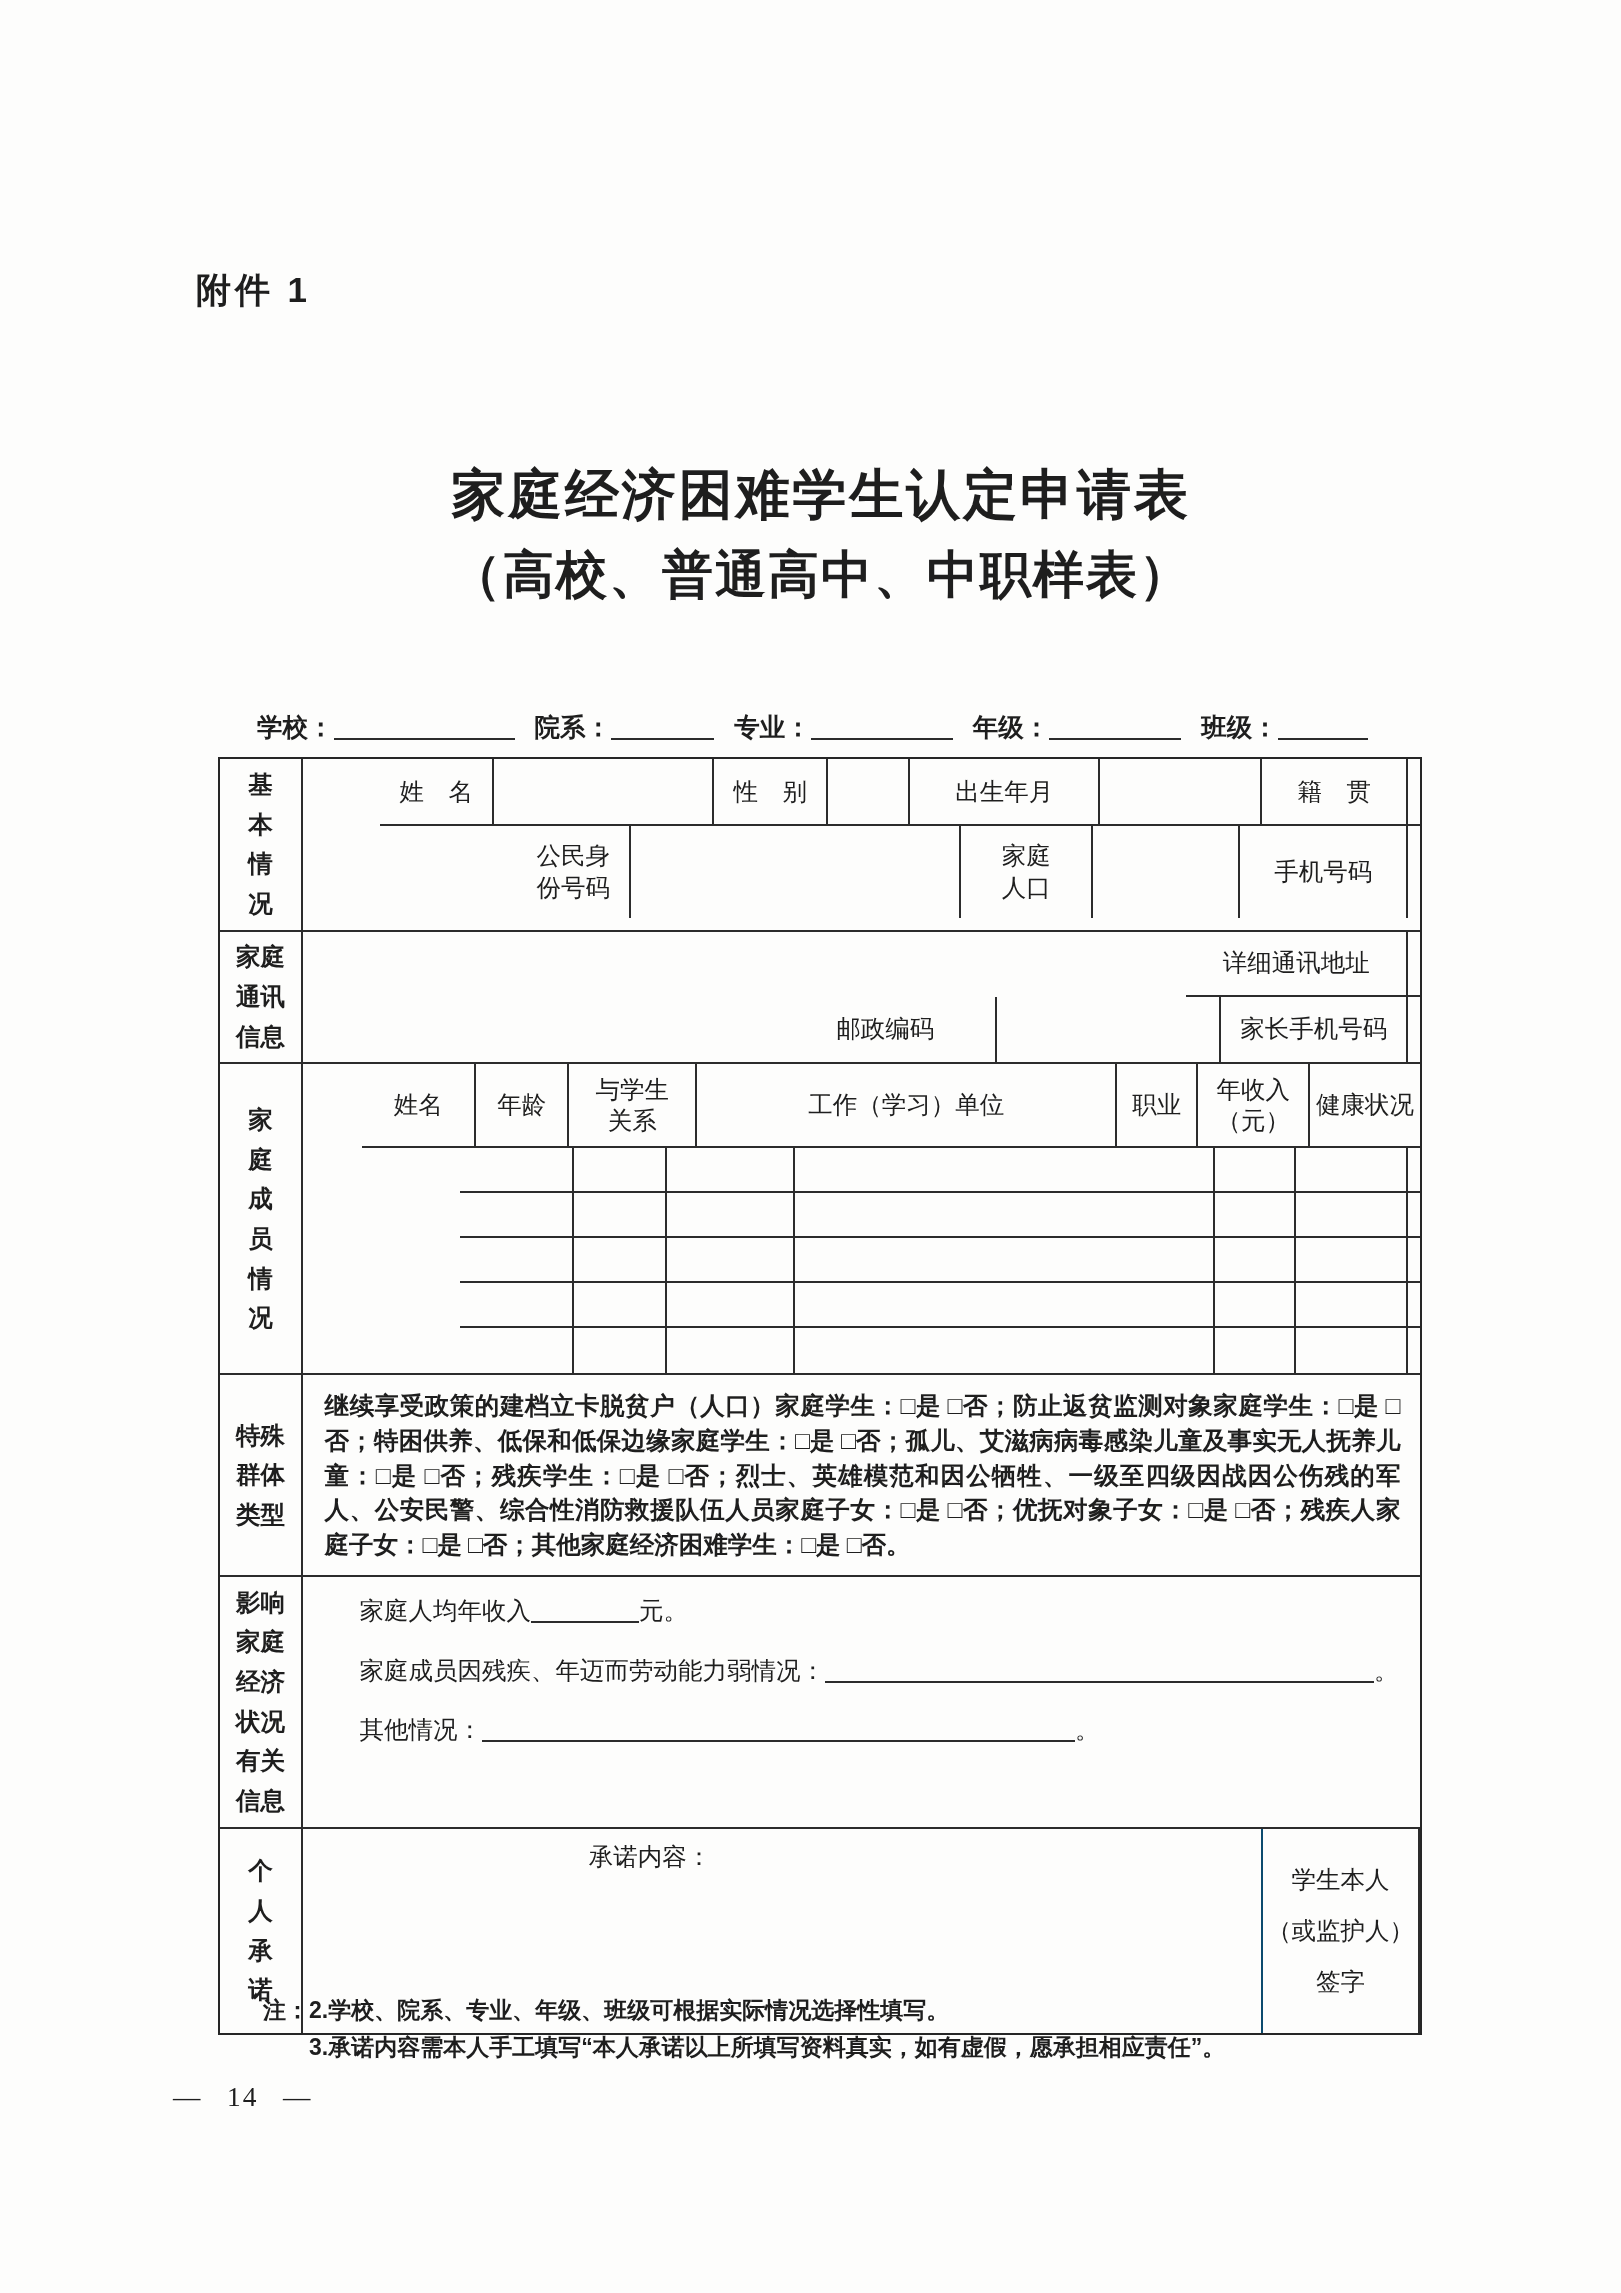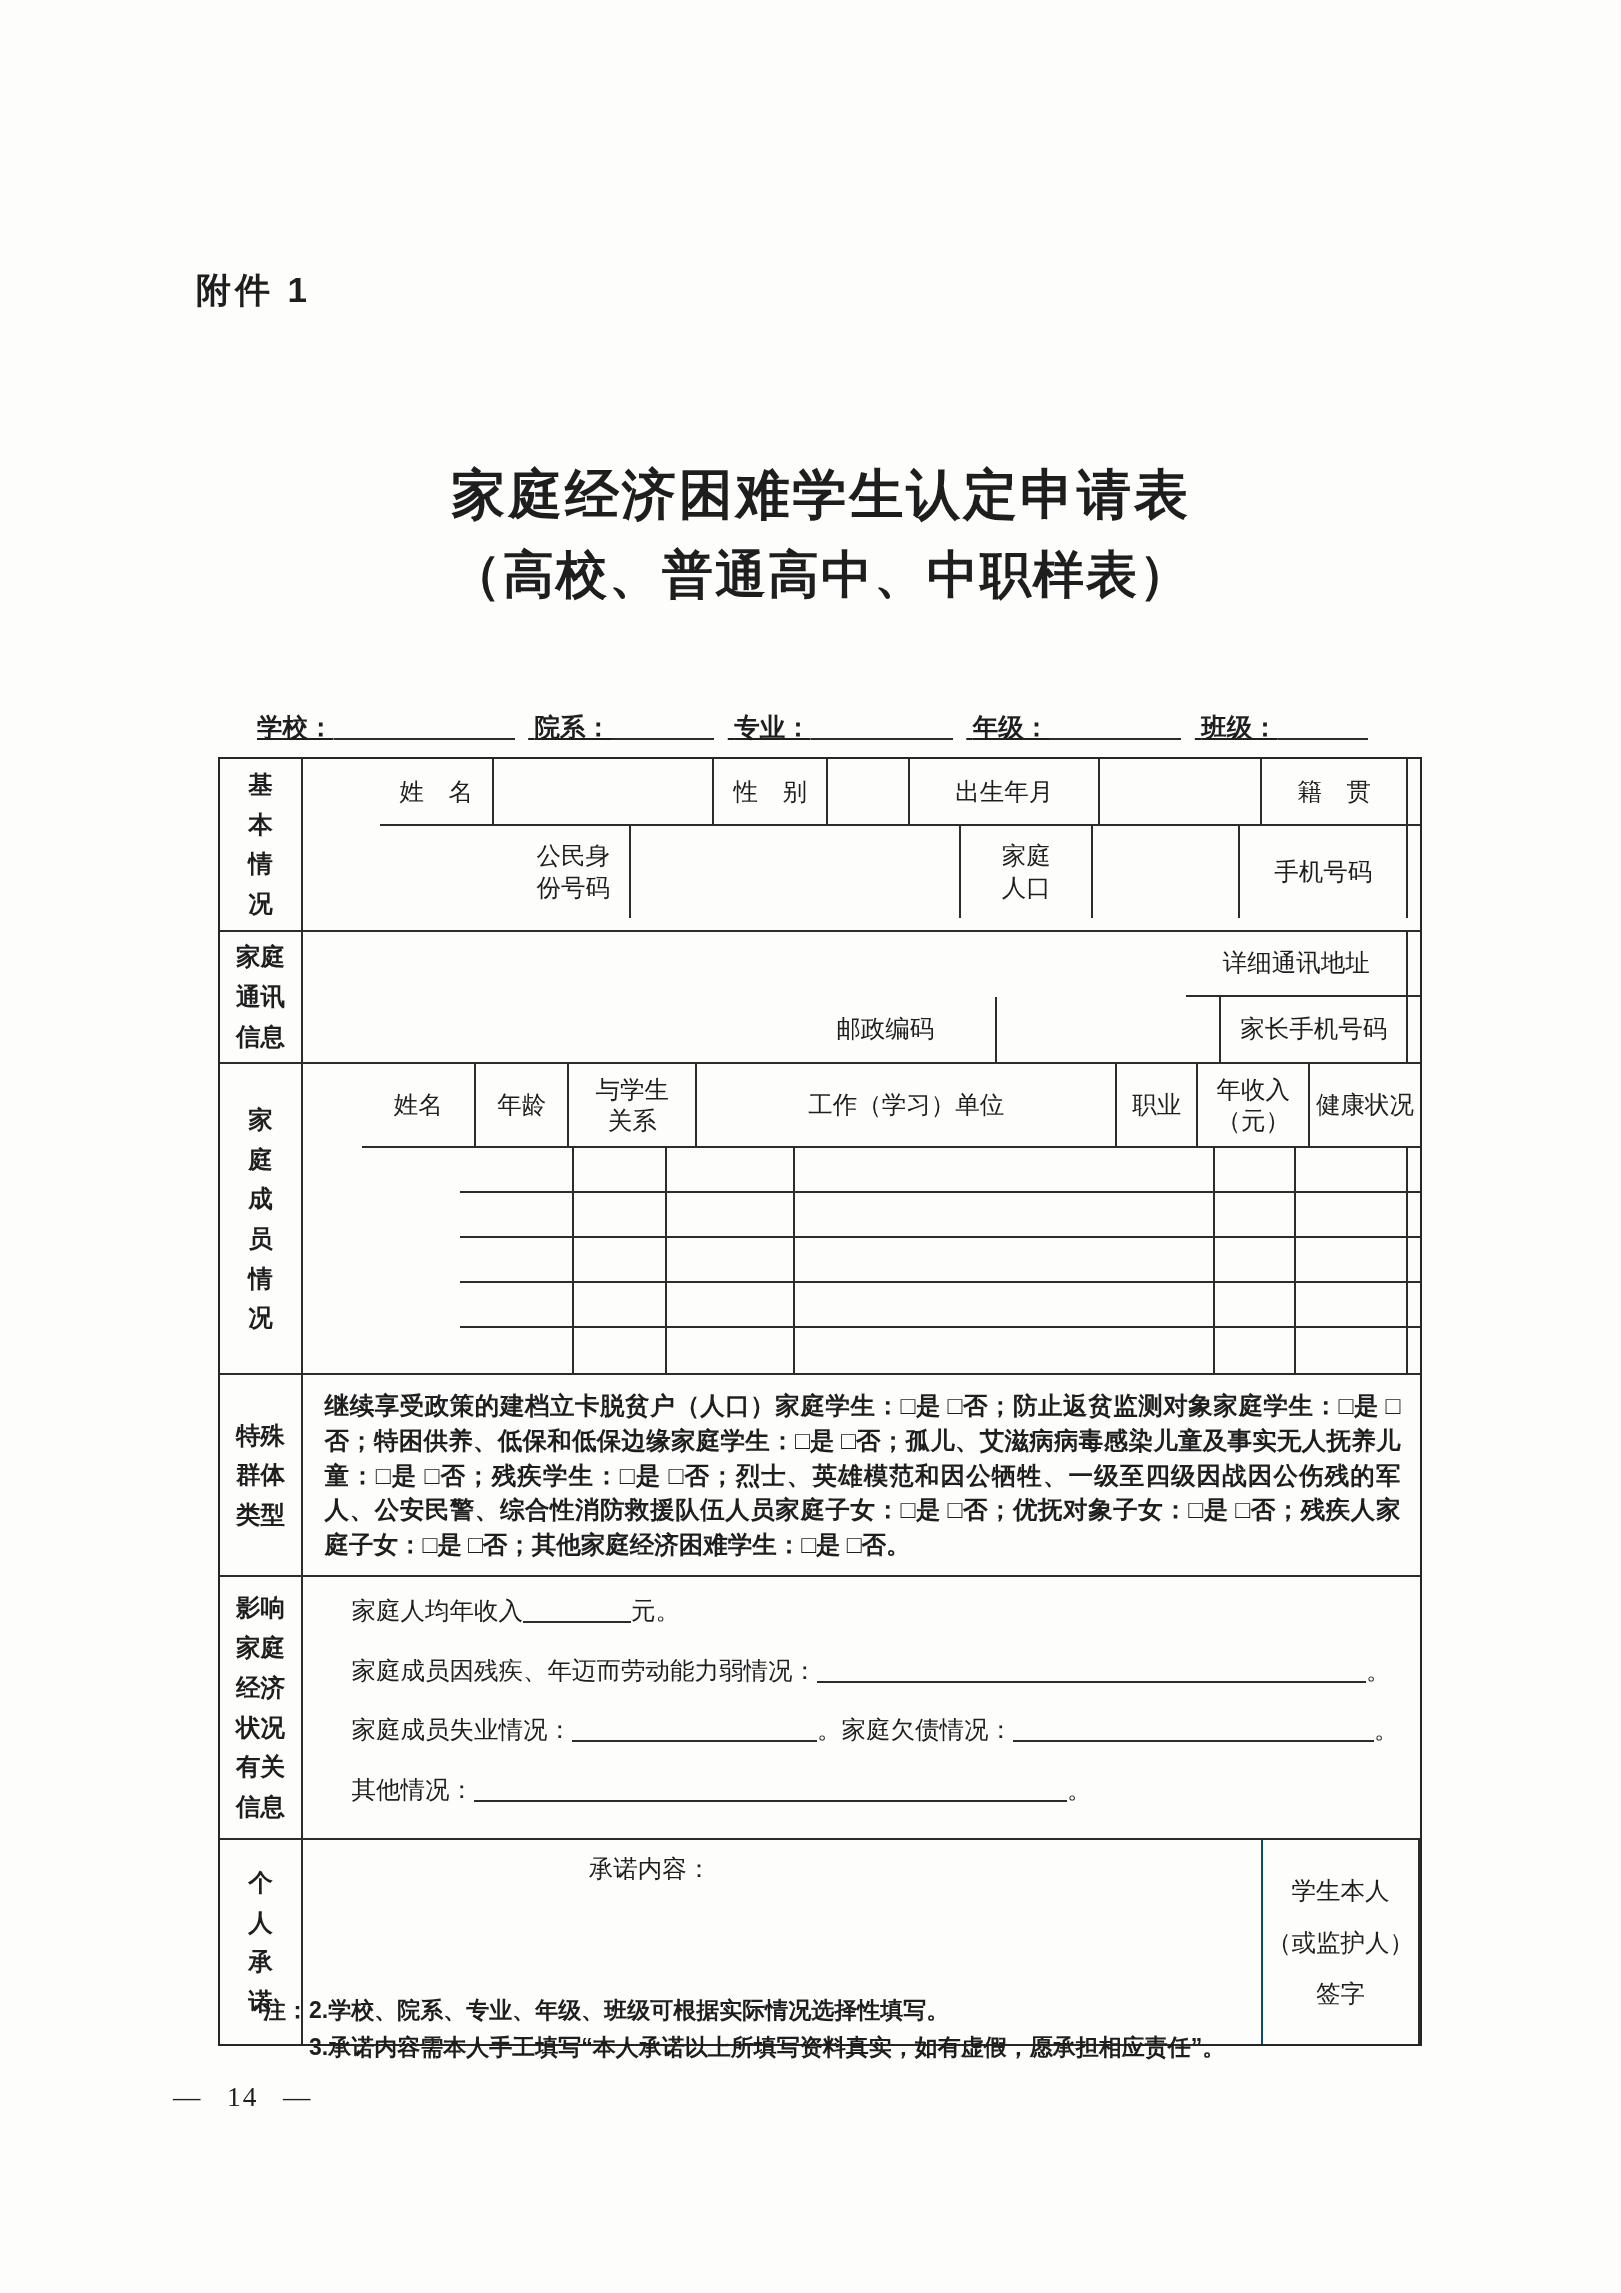--- a/index.html
+++ b/index.html
@@ -5,21 +5,21 @@
   * { margin:0; padding:0; box-sizing:border-box; }
   body { width:1621px; height:2294px; background:#ffffff; font-family:"Liberation Serif","DejaVu Serif",serif; color:#1e1e1e; }
   .sheet { position:relative; width:1621px; height:2294px; background:#fdfdfc; overflow:hidden; }
   .content { position:absolute; left:218px; top:0; width:1206px; }
 
   .attachment { position:absolute; left:196px; top:267px; font-family:"Liberation Sans","DejaVu Sans",sans-serif; font-weight:700; font-size:35px; letter-spacing:3.9px; }
 
   .title1 { position:absolute; top:459px; left:0; width:100%; text-align:center; font-size:54px; font-weight:700; letter-spacing:2.9px; }
   .title2 { position:absolute; top:541px; left:0; width:100%; text-align:center; font-size:51px; font-weight:700; letter-spacing:2px; }
 
-  .school-line { position:absolute; top:710px; left:39px; width:1108px; font-size:25.5px; font-weight:600; white-space:nowrap;text-decoration:underline; }
+  .school-line { position:absolute; top:710px; left:39px; width:1108px; font-size:25.5px; font-weight:600; white-space:nowrap; }
   .school-line .grp { margin-right:13.7px; }
   .blank { display:inline-block; border-bottom:2.5px solid #2c2c2c; height:1.05em; vertical-align:-3.9px; }
 
   .form { position:absolute; top:757px; left:0; width:1204px; border:2.9px solid #262626; background:#fdfdfc; }
   .section { display:flex; border-bottom:2px solid #2c2c2c; }
   .section:last-child { border-bottom:none; }
   .vlabel { width:83px; min-width:83px; border-right:2px solid #2c2c2c; display:flex; align-items:center; justify-content:center; text-align:center; white-space:pre-line; font-family:"Liberation Sans","DejaVu Sans",sans-serif; font-weight:700; font-size:24.5px; line-height:1.62; padding:5.9px 0; }
   .sec-body { flex:1; display:flex; flex-direction:column; min-width:0;align-items:flex-end; }
   .row { display:flex; border-bottom:2px solid #2c2c2c; }
   .row:last-child { border-bottom:none; }
@@ -196,21 +196,20 @@
         <div class="vlabel">影响
 家庭
 经济
 状况
 有关
 信息</div>
         <div class="sec-body">
           <div class="eco-body">
             <div class="eco-line"><span>家庭人均年收入</span><span class="blank" style="width:108px"></span><span>元。</span></div>
             <div class="eco-line"><span>家庭成员因残疾、年迈而劳动能力弱情况：</span><span class="blank" style="width:549px"></span><span>。</span></div>
-            <div class="eco-line"><span>家庭成员失业情况：</span><span class="blank" style="width:245px"></span><span>。家庭欠债情况：</span><span class="blank" style="width:361px"></span><span>。</span></div>
             <div class="eco-line"><span>其他情况：</span><span class="blank" style="width:593px"></span><span>。</span></div>
           </div>
         </div>
       </div>
 
       <div class="section">
         <div class="vlabel">个
 人
 承
 诺</div>

